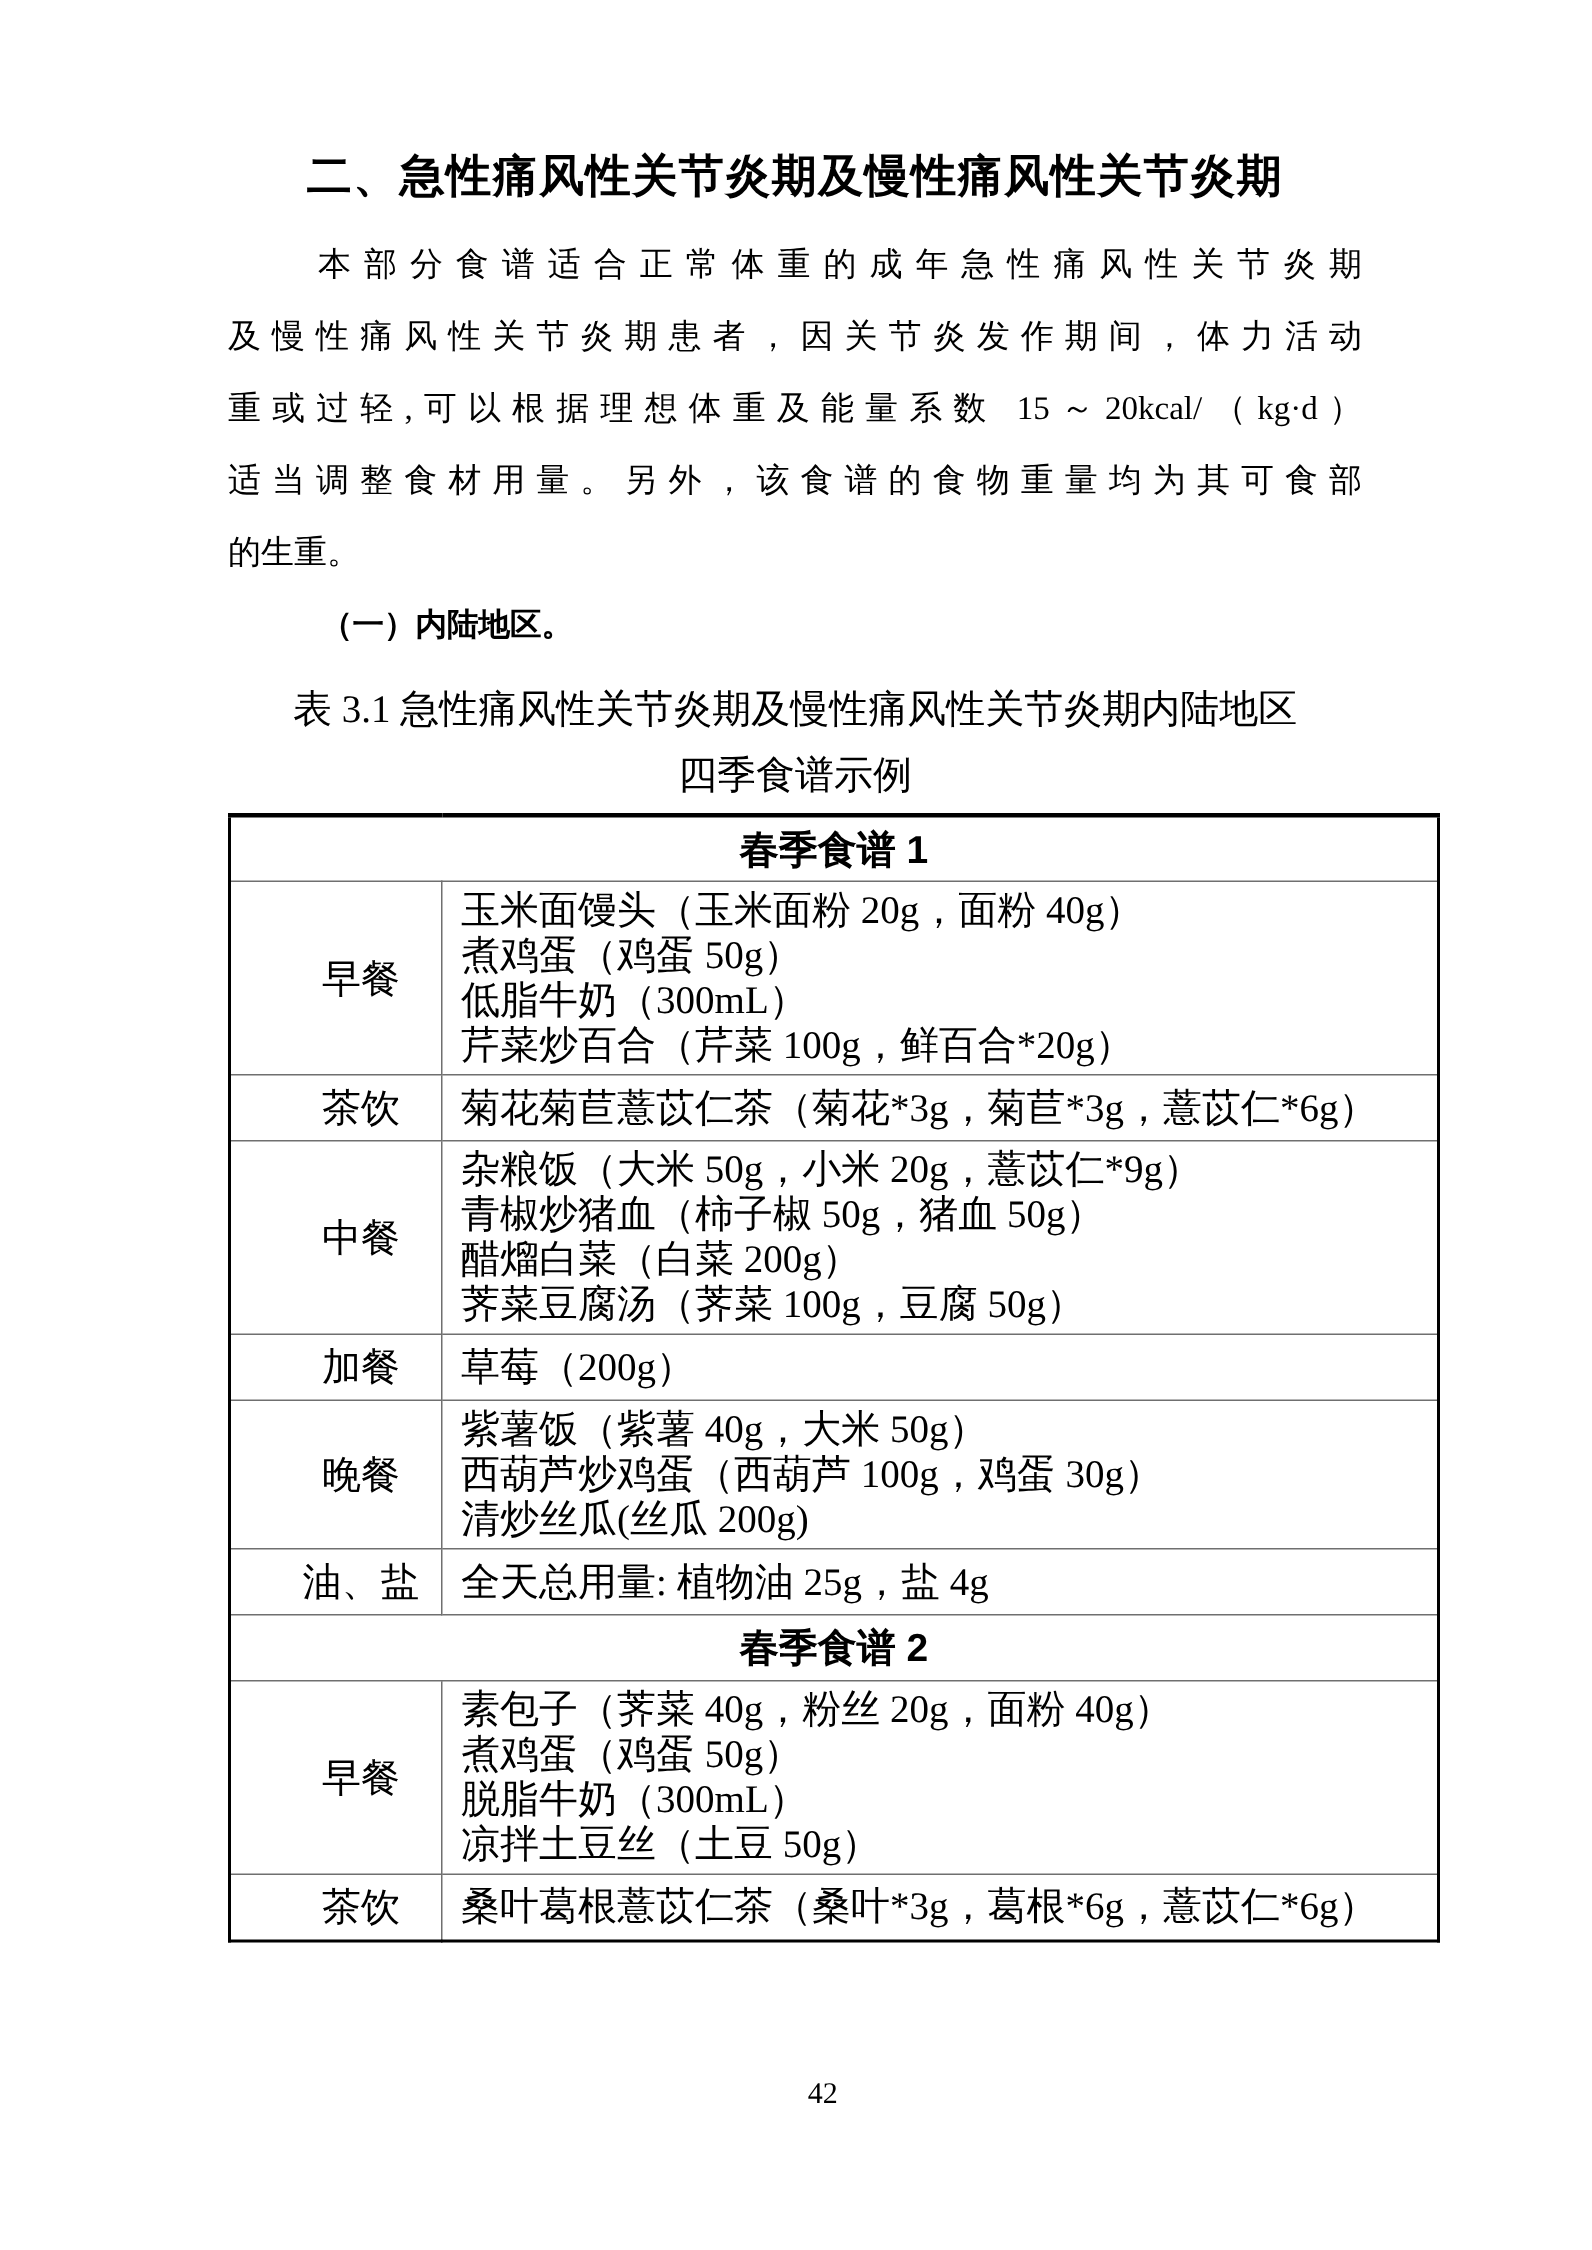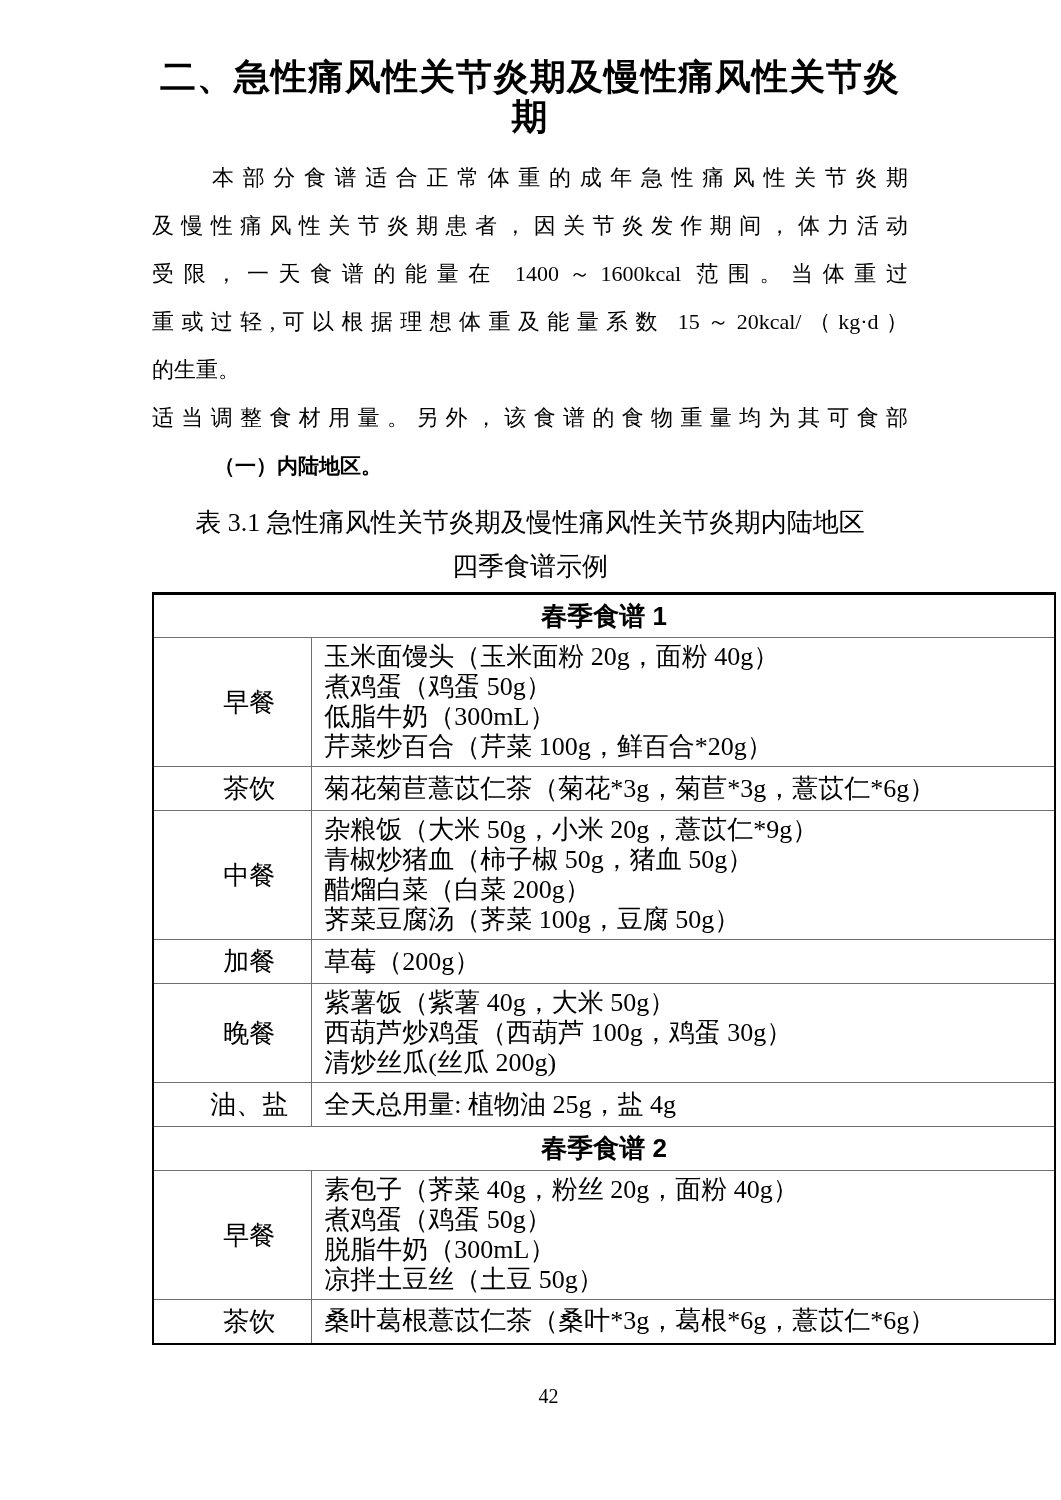--- a/index.html
+++ b/index.html
@@ -10,42 +10,42 @@
     font-family: "Liberation Serif", "DejaVu Serif", serif;
     color: #000000;
     overflow: hidden;
   }
   .doc {
     position: absolute;
     left: 152px; top: 0;
     width: 756px;
   }
   .heading {
-    padding-top: 60px;
-    font-family: Liberation Mono, monospace;
+    padding-top: 98px;
+    font-family: Liberation Sans, sans-serif;
     font-weight: bold;
-    font-size: 36px;
+    font-size: 30px;
     line-height: 40px;
     text-align: center;
     letter-spacing: 1px;
   }
   .para { margin-top: 14px; font-size: 22px; line-height: 48px; }
   .pline { text-align: justify; text-align-last: justify; }
   .pline.first { text-indent: 60px; }
   .pline.last { text-align: left; text-align-last: left; }
   .subheading {
     font-size: 21px; line-height: 48px;
     font-weight: bold;
     padding-left: 62px;
   }
   .caption-line1 { margin-top: 18px; font-size: 26px; line-height: 30px; text-align: center; }
   .caption-line2 { margin-top: 14px; font-size: 26px; line-height: 30px; text-align: center; }
   table.recipe {
     margin-top: 10px;
-    width: 904px;
+    width: 808px;
     border-collapse: collapse;
     border: 2px solid #000000;
     border-top-width: 3px;
   }
   table.recipe td {
     border: 1px solid #6f6f6f;
     font-size: 26px;
     vertical-align: middle;
   }
   td.season {
@@ -76,24 +76,23 @@
 </head>
 <body>
 
 <div class="doc">
 
   <div class="heading">二、急性痛风性关节炎期及慢性痛风性关节炎期</div>
 
   <div class="para">
     <div class="pline first">本部分食谱适合正常体重的成年急性痛风性关节炎期</div>
     <div class="pline">及慢性痛风性关节炎期患者，因关节炎发作期间，体力活动</div>
-    <div class="pline">受限，一天食谱的能量在 1400～1600kcal 范围。当体重过</div>
     <div class="pline">重或过轻,可以根据理想体重及能量系数 15～20kcal/（kg·d）</div>
+    <div class="pline">适当调整食材用量。另外，该食谱的食物重量均为其可食部</div>
     <div class="pline last">的生重。</div>
-    <div class="pline">适当调整食材用量。另外，该食谱的食物重量均为其可食部</div>
   </div>
 
   <div class="subheading">（一）内陆地区。</div>
 
   <div class="caption-line1">表 3.1 急性痛风性关节炎期及慢性痛风性关节炎期内陆地区</div>
   <div class="caption-line2">四季食谱示例</div>
 
   <table class="recipe">
     <colgroup>
       <col style="width:136px">

